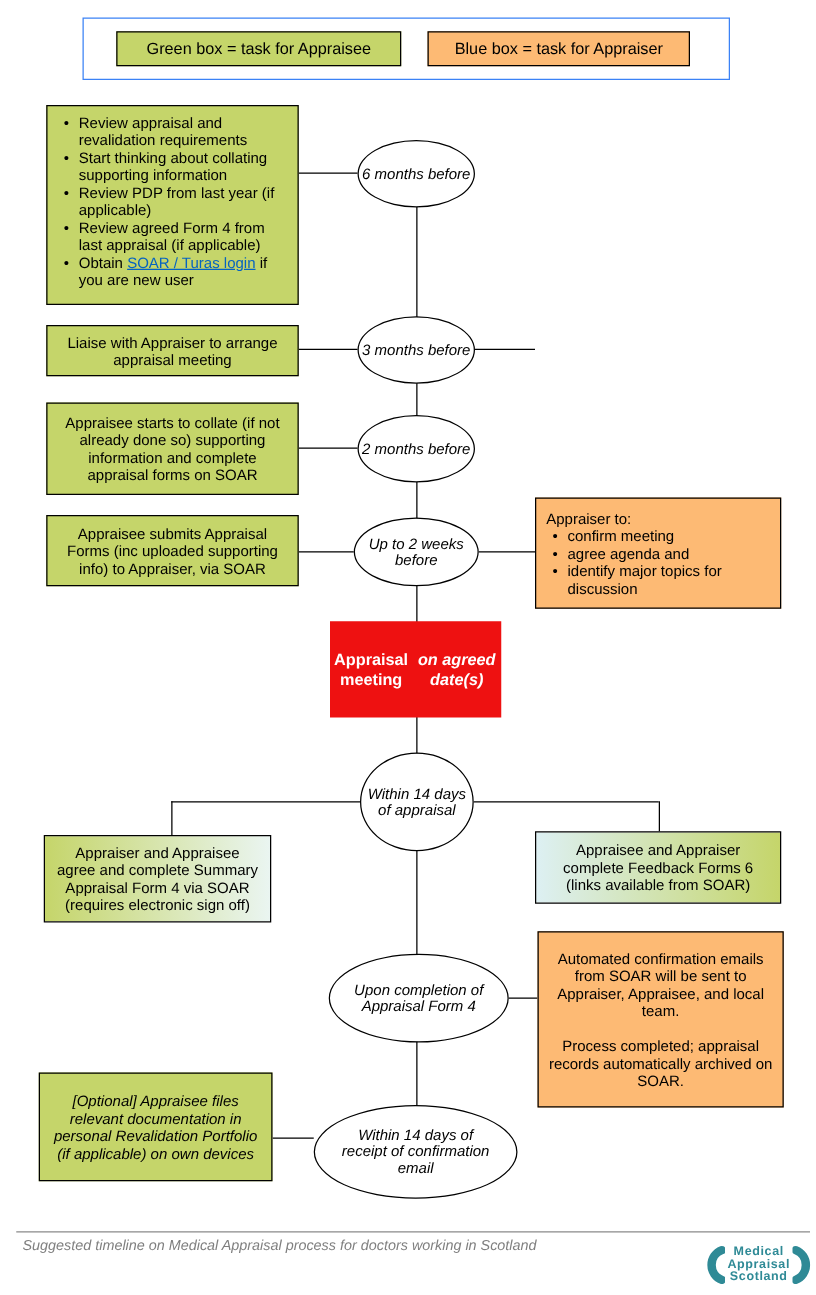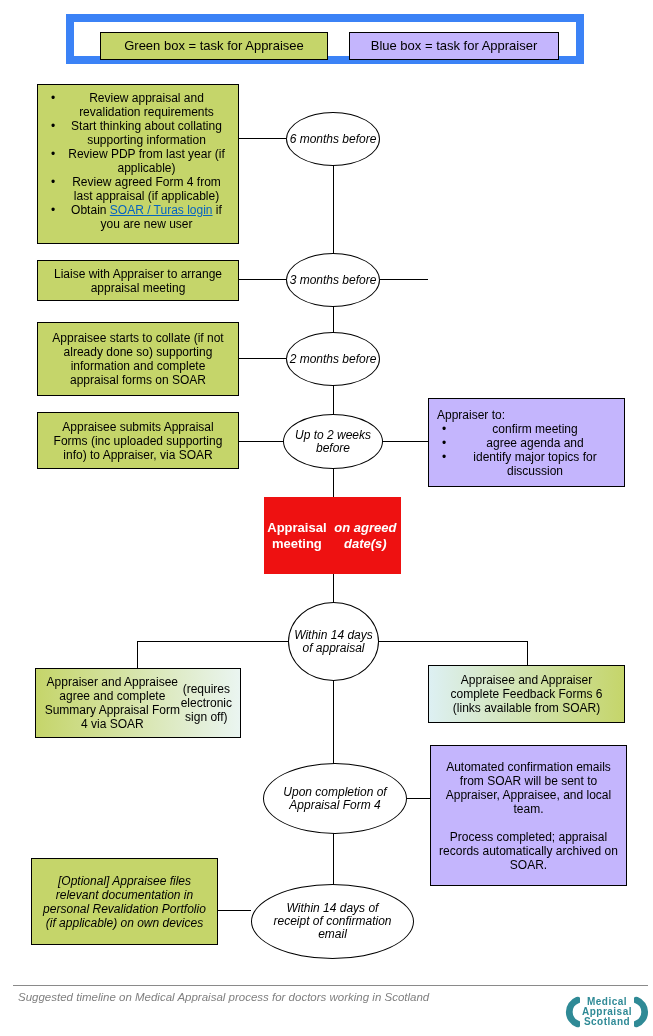--- a/index.html
+++ b/index.html
@@ -3,43 +3,43 @@
 <meta charset="utf-8">
 <style>
   html,body{margin:0;padding:0;background:#fff;}
   #page{position:relative;width:653px;height:1036px;background:#fff;overflow:hidden;
         font-family:"Liberation Sans",sans-serif;font-size:12px;line-height:14px;color:#000;}
 
   .line{position:absolute;background:#000;z-index:1;}
 
   .box{position:absolute;border:1px solid #000;box-sizing:border-box;z-index:2;background:#fff;}
   .green{background:#c5d56a;}
-  .blue{background:#c4b5fd;}
+  .blue{background:#fdba74;}
   .grad-left{background:linear-gradient(90deg,#c5d56a 0%,#eaf5f1 100%);}
   .grad-right{background:linear-gradient(90deg,#ddf0f3 0%,#c5d56a 100%);}
   .center{display:flex;align-items:center;justify-content:center;text-align:center;}
   .pad{padding:6px 8px;}
 
   .ellipse{position:absolute;border:1px solid #000;border-radius:50%;background:#fff;
            display:flex;align-items:center;justify-content:center;text-align:center;
            font-style:italic;z-index:2;padding:2px;box-sizing:border-box;line-height:13px;}
 
-  ul.tasks{margin:0;padding:0;list-style:none;text-align:center;}
+  ul.tasks{margin:0;padding:0;list-style:none;text-align:left;}
   ul.tasks li{position:relative;padding-left:17px;}
   ul.tasks li::before{content:"\2022";position:absolute;left:5px;}
 
   .redbox{position:absolute;background:#ee1111;color:#fff;z-index:2;
           display:flex;align-items:center;justify-content:center;
           text-align:center;font-weight:bold;font-size:13px;line-height:16px;}
   .redbox .sub{font-style:italic;}
 
   a.soar-link{color:#0563c1;text-decoration:underline;cursor:pointer;}
 
   #legend-outer{position:absolute;left:66px;top:14px;width:518px;height:50px;
-                border:8px solid #3b82f6;box-sizing:border-box;z-index:2;text-align:right;}
+                border:1px solid #3b82f6;box-sizing:border-box;z-index:2;text-align:right;}
   .legend-chip{position:absolute;top:10px;height:28px;border:1px solid #000;box-sizing:border-box;
                display:flex;align-items:center;justify-content:center;font-size:13px;}
 
   #footer-rule{position:absolute;left:13px;top:985px;width:635px;height:1px;background:#8a8a8a;}
   #footer-caption{position:absolute;left:18px;top:990px;font-style:italic;color:#7f7f7f;
                   font-size:11.5px;}
   #logo{position:absolute;left:563px;top:991px;width:88px;height:42px;display:flex;
         align-items:center;justify-content:center;gap:2px;}
   #logo .logo-text{color:#2f8a96;font-weight:bold;font-size:10px;line-height:10px;
                    text-align:center;letter-spacing:0.5px;}
@@ -107,21 +107,21 @@
       <li>identify major topics for discussion</li>
     </ul>
   </div>
 
   <div class="box blue center pad" style="left:430px;top:745px;width:197px;height:141px;flex-direction:column;">
     <div>Automated confirmation emails from SOAR will be sent to Appraiser, Appraisee, and local team.</div>
     <div style="height:14px;"></div>
     <div>Process completed; appraisal records automatically archived on SOAR.</div>
   </div>
 
-  <div class="box grad-left center pad" style="left:35px;top:668px;width:206px;height:70px;flex-direction:row;">
+  <div class="box grad-left center pad" style="left:35px;top:668px;width:182px;height:70px;flex-direction:column;">
     <div>Appraiser and Appraisee agree and complete Summary Appraisal Form 4 via SOAR</div>
     <div style="font-weight:normal;">(requires electronic sign off)</div>
   </div>
 
   <div class="box grad-right center pad" style="left:428px;top:665px;width:197px;height:58px;">
     <span>Appraisee and Appraiser complete Feedback Forms 6 (links available from SOAR)</span>
   </div>
 
   <div class="redbox" style="left:264px;top:497px;width:137px;height:77px;">
     <div style="width:100px;">Appraisal meeting</div>

